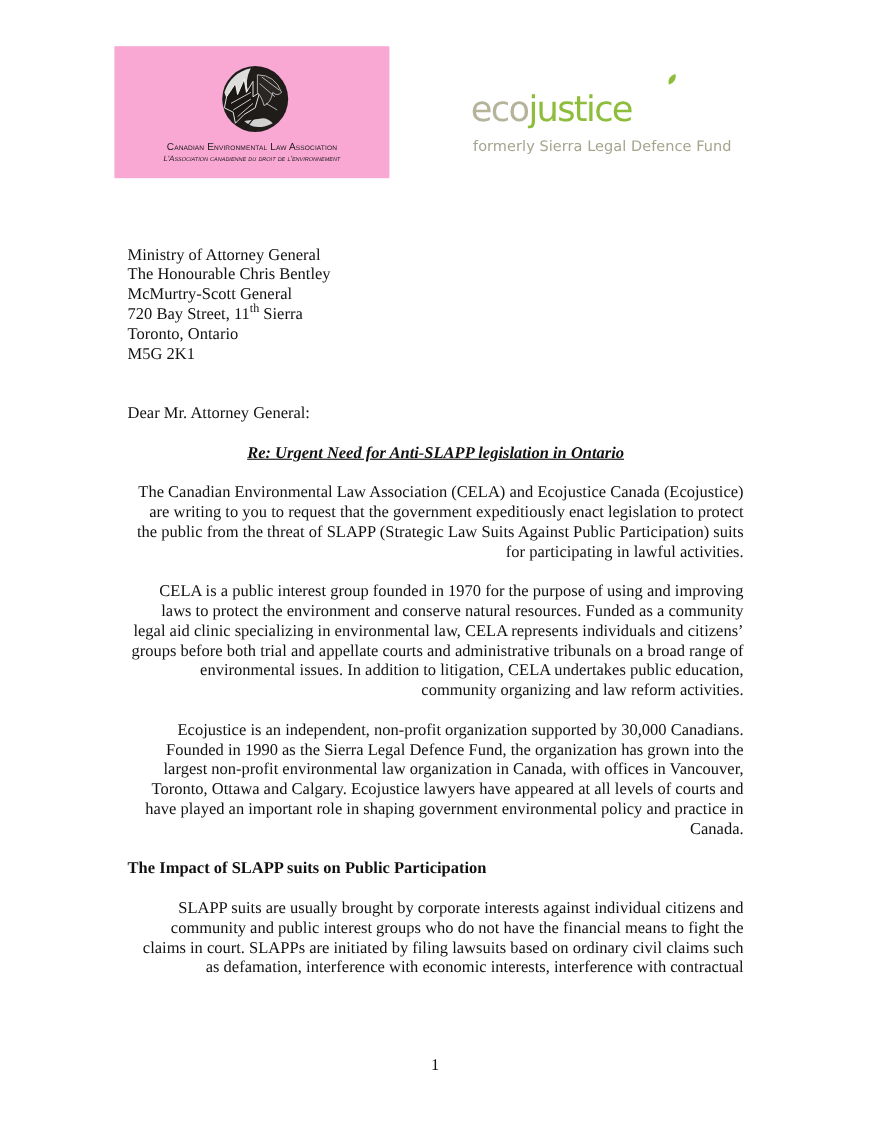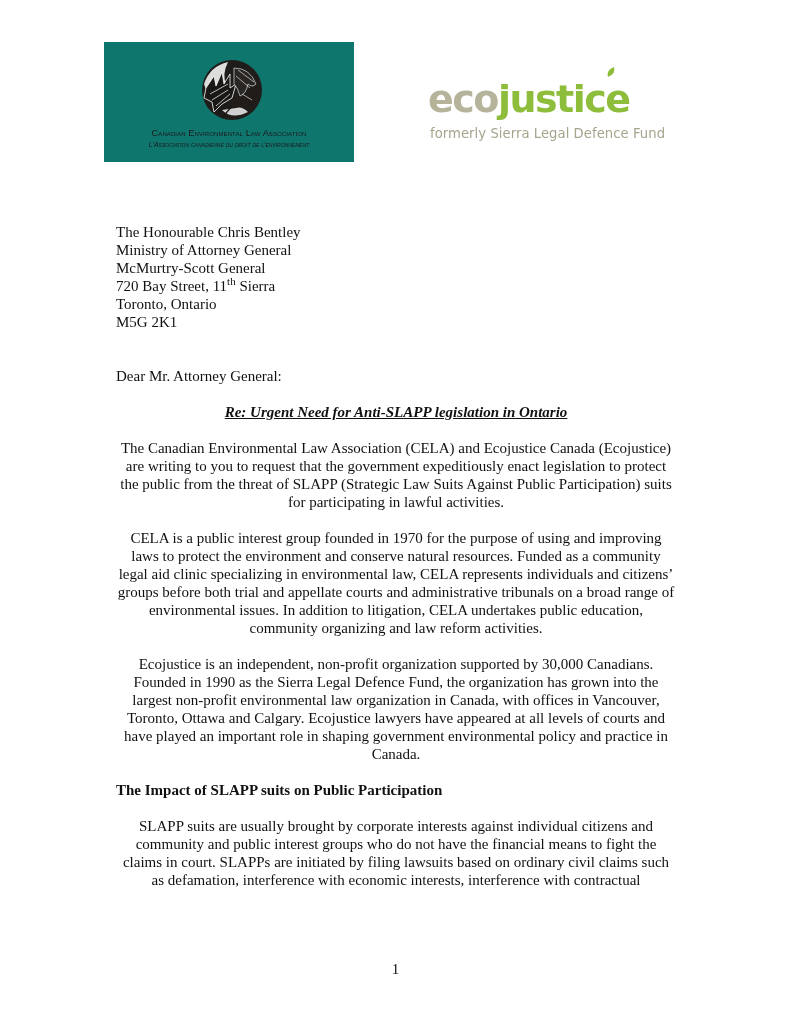--- a/index.html
+++ b/index.html
@@ -22,21 +22,21 @@
       background: #ffffff;
     }
 
     
     .cela-logo {
       position: absolute;
       left: 104px;
       top: 42px;
       width: 250px;
       height: 120px;
-      background: #0f766e;
+      background: #f9a8d4;
     }
     .cela-emblem {
       position: absolute;
       left: 88px;
       top: 12px;
       width: 76px;
       height: 76px;
     }
     .cela-name {
       position: absolute;
@@ -71,22 +71,22 @@
       left: 428px;
       top: 74px;
       width: 260px;
       height: 80px;
     }
     .eco-word {
       position: absolute;
       left: 0;
       top: 0;
       font-family: "DejaVu Sans", "Liberation Sans", sans-serif;
-      font-weight: bold;
-      font-size: 38px;
+      font-weight: normal;
+      font-size: 32px;
       letter-spacing: -1.5px;
       line-height: 50px;
       white-space: nowrap;
     }
     .eco-word .eco-part { color: #b6b39b; }
     .eco-word .justice-part { color: #8dbd3a; }
     .eco-leaf {
       position: absolute;
       left: 178px;
       top: -8px;
@@ -130,21 +130,21 @@
       font-style: italic;
     }
     .re-line {
       text-align: center;
       font-weight: bold;
       text-decoration: underline;
       width: 560px;
       font-style: italic;
     }
     .para {
-      text-align: center;
+      text-align: right;
     }
     .section-heading {
       font-weight: bold;
     }
 
     .page-number {
       position: absolute;
       left: 0;
       width: 791px;
       top: 960px;
@@ -180,22 +180,22 @@
     <svg class="eco-leaf" viewBox="0 0 10 12">
       <path d="M2 11 Q0 4 8 1 Q10 8 2 11 Z" fill="#8dbd3a"></path>
     </svg>
     <div class="eco-tagline">formerly Sierra Legal Defence Fund</div>
   </div>
 
   <div class="letter">
     <div class="gap"></div>
 
     <div>
+      <p class="address-line">Ministry of Attorney General</p>
       <p class="address-line">The Honourable Chris Bentley</p>
-      <p class="address-line">Ministry of Attorney General</p>
       <p class="address-line">McMurtry-Scott General</p>
       <p class="address-line"><span>720 Bay Street, 11</span><sup>th</sup><span> Sierra</span></p>
       <p class="address-line">Toronto, Ontario</p>
       <p class="address-line">M5G 2K1</p>
     </div>
     <div class="gap"></div>
 
     <div class="gap"></div>
 
     <p>Dear Mr. Attorney General:</p>

